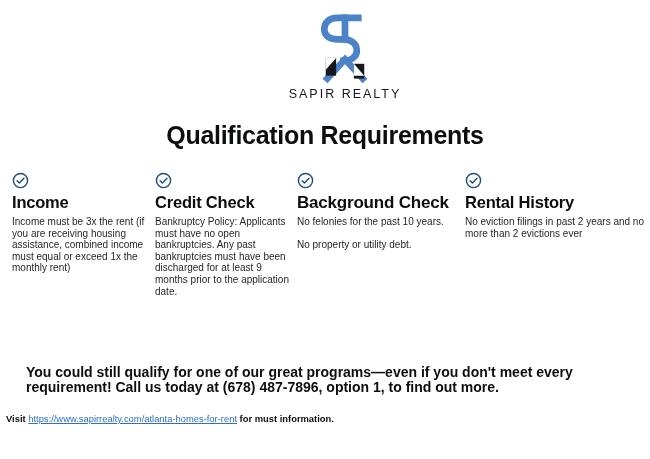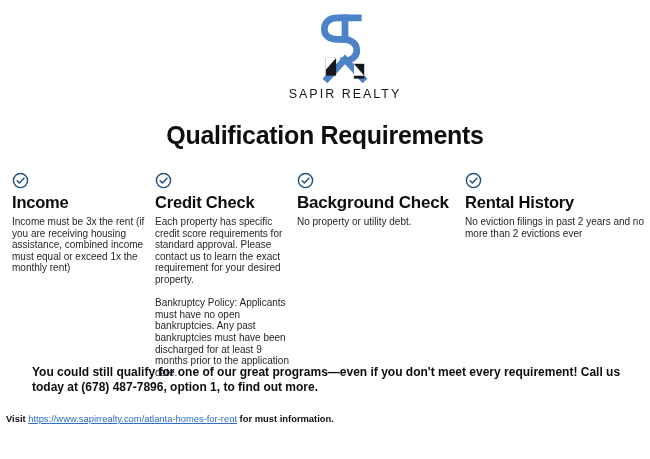--- a/index.html
+++ b/index.html
@@ -97,23 +97,23 @@
     margin: 0;
   }
   .col-body + .col-body {
     margin-top: 11.6px;
   }
 
   
   .cta {
     position: absolute;
     top: 365px;
-    left: 32px;
+    left: 26px;
     width: 600px;
-    font-size: 12px;
+    font-size: 14px;
     line-height: 14.5px;
     font-weight: 700;
     color: #0c0d10;
   }
   .visit-line {
     position: absolute;
     top: 412px;
     left: 6px;
     width: 620px;
     font-size: 9.4px;
@@ -162,30 +162,30 @@
     <h2 class="col-head">Income</h2>
     <p class="col-body">Income must be 3x the rent (if you are receiving housing assistance, combined income must equal or exceed 1x the monthly rent)</p>
   </div>
 
   <div class="col col-1">
     <svg class="check-icon" viewBox="0 0 24 24">
       <circle cx="12" cy="12" r="10" fill="none" stroke="#1d4e79" stroke-width="2"></circle>
       <path d="M7.2 12.3 L10.4 15.4 L16.9 8.8" fill="none" stroke="#1d4e79" stroke-width="2" stroke-linecap="round" stroke-linejoin="round"></path>
     </svg>
     <h2 class="col-head">Credit Check</h2>
-    <p class="col-body">Each property has specific credit score requirements for standard approval. Please contact us to learn the exact requirement for your desired property.</p>
     <p class="col-body">Bankruptcy Policy: Applicants must have no open bankruptcies. Any past bankruptcies must have been discharged for at least 9 months prior to the application date.</p>
   </div>
 
   <div class="col col-2">
     <svg class="check-icon" viewBox="0 0 24 24">
       <circle cx="12" cy="12" r="10" fill="none" stroke="#1d4e79" stroke-width="2"></circle>
       <path d="M7.2 12.3 L10.4 15.4 L16.9 8.8" fill="none" stroke="#1d4e79" stroke-width="2" stroke-linecap="round" stroke-linejoin="round"></path>
     </svg>
     <h2 class="col-head">Background Check</h2>
+    <p class="col-body">No felonies for the past 10 years.</p>
     <p class="col-body">No property or utility debt.</p>
   </div>
 
   <div class="col col-3">
     <svg class="check-icon" viewBox="0 0 24 24">
       <circle cx="12" cy="12" r="10" fill="none" stroke="#1d4e79" stroke-width="2"></circle>
       <path d="M7.2 12.3 L10.4 15.4 L16.9 8.8" fill="none" stroke="#1d4e79" stroke-width="2" stroke-linecap="round" stroke-linejoin="round"></path>
     </svg>
     <h2 class="col-head">Rental History</h2>
     <p class="col-body">No eviction filings in past 2 years and no more than 2 evictions ever</p>

